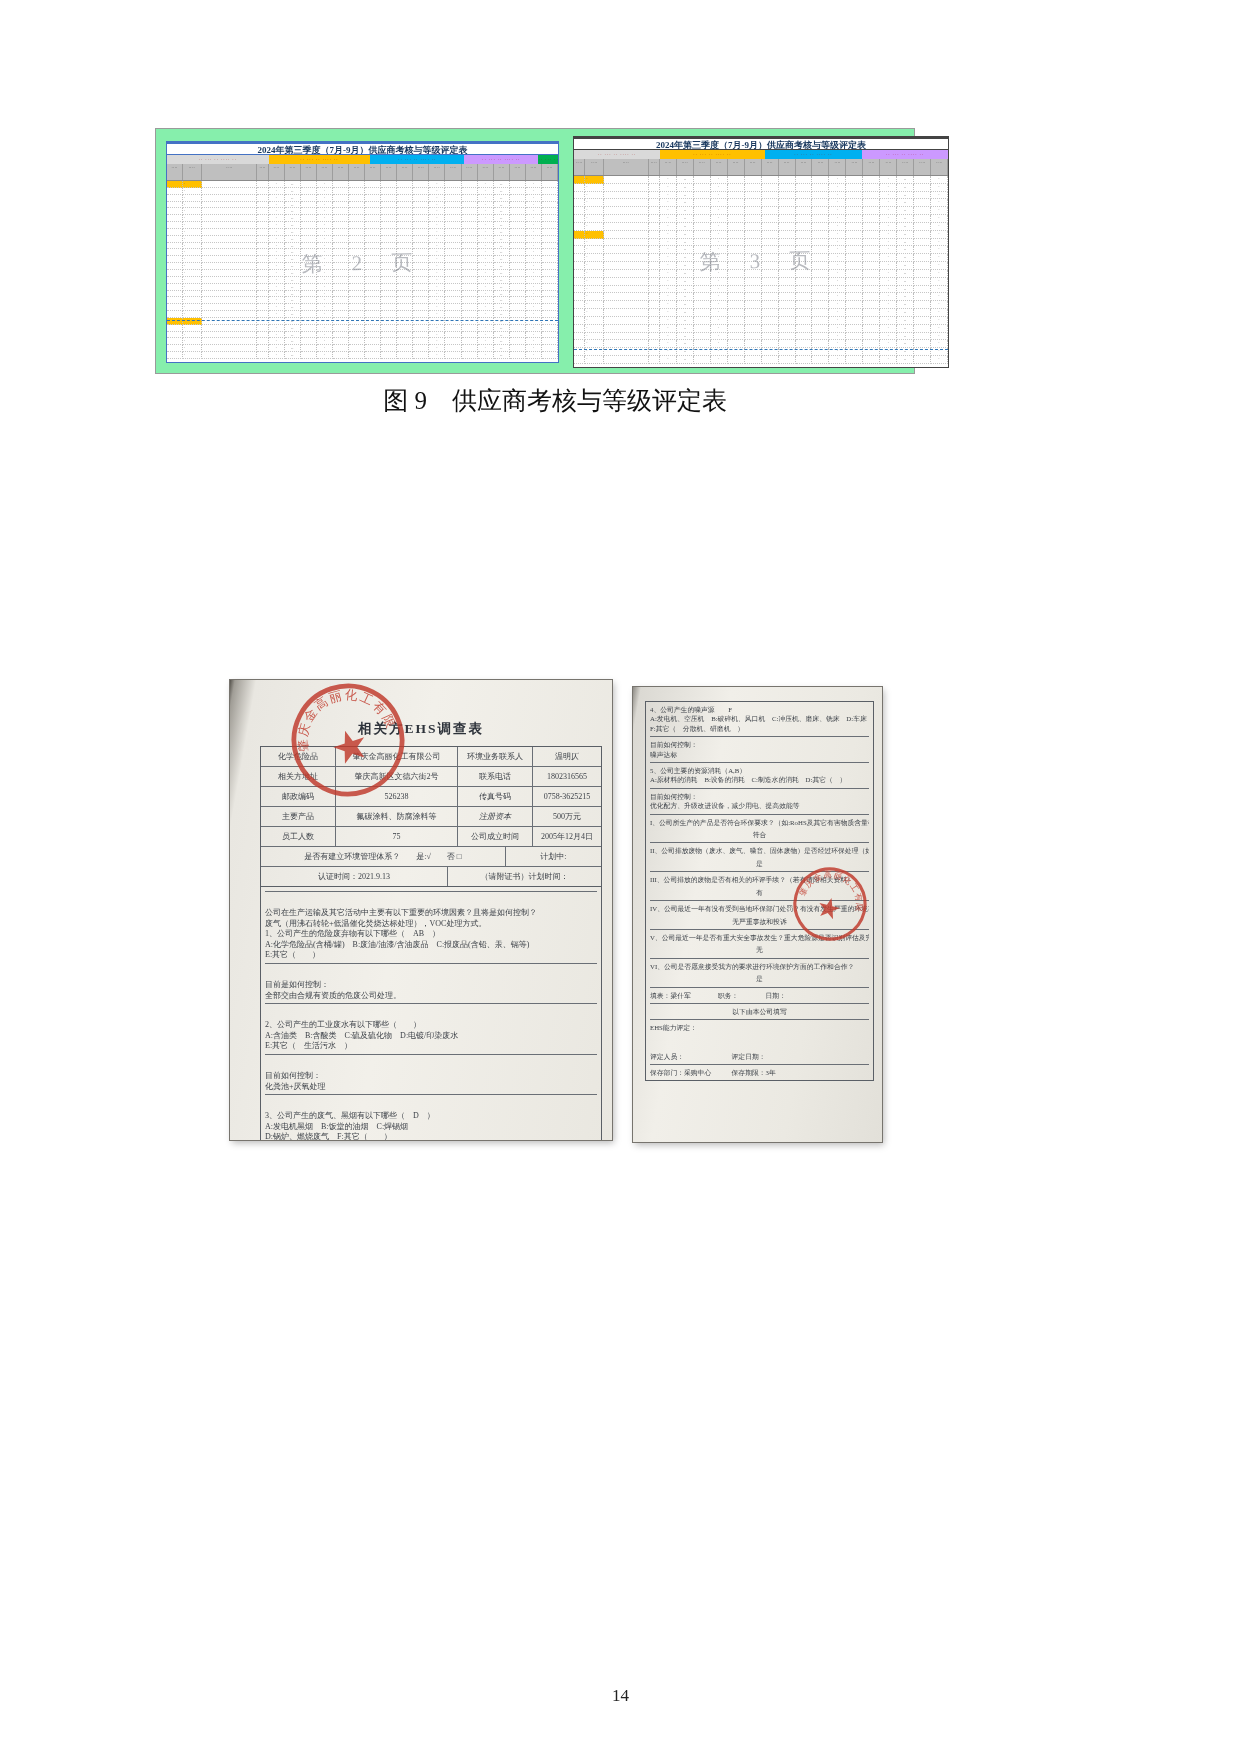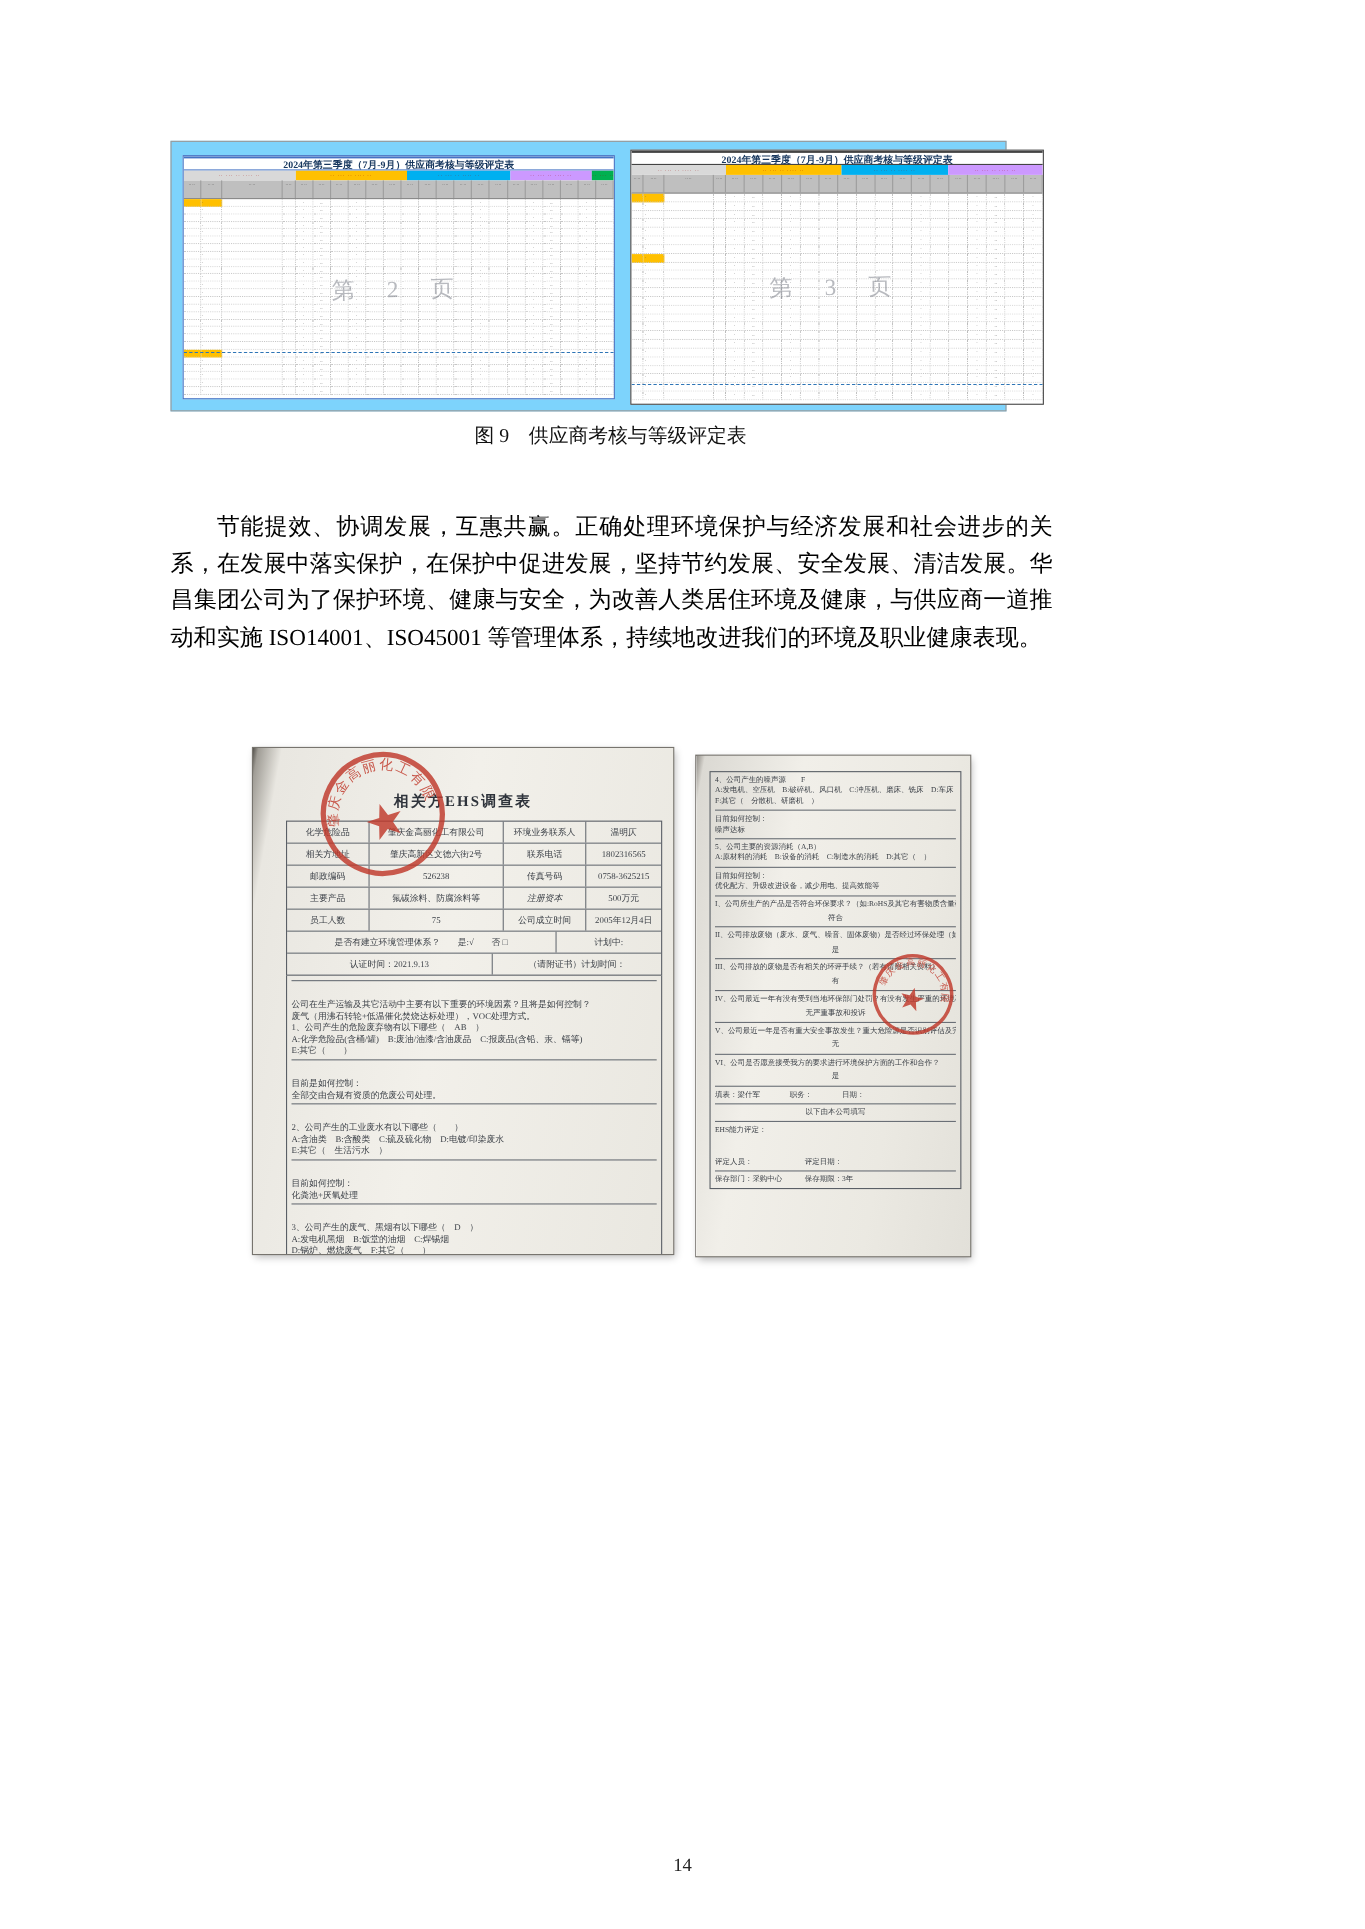--- a/index.html
+++ b/index.html
@@ -1,38 +1,38 @@
 <!DOCTYPE html>
 <html><head>
 <meta charset="utf-8">
 <style>
   html,body{margin:0;padding:0;background:#888;}
   .page{position:relative;width:1241px;height:1754px;background:#ffffff;margin:0 auto;overflow:hidden;
         font-family:"Liberation Serif", serif;color:#1a1a1a;}
   
-  .fig9-box{position:absolute;left:155px;top:128px;width:760px;height:246px;border:1px solid #9a9a9a;background:#7dd3fc;}
+  .fig9-box{position:absolute;left:155px;top:128px;width:760px;height:246px;border:1px solid #9a9a9a;background:#86efac;}
   .sheet{position:absolute;background:#fff;overflow:hidden;}
   .sheet-title{font-weight:bold;font-size:9px;line-height:13px;height:13px;text-align:center;color:#17375e;
                border-top:2px solid #4472c4;white-space:nowrap;overflow:hidden;}
   .bands{display:flex;height:9px;overflow:hidden;}
   .band{height:9px;line-height:9px;font-size:4px;text-align:center;overflow:hidden;white-space:nowrap;}
   .band::after{content:"·· ··· ·· ···· ··";color:rgba(160,0,0,.85);font-size:4px;letter-spacing:1px;}
   .hdr{display:grid;height:17px;background:#bfbfbf;border-bottom:1px solid #8a8a8a;}
   .hc{border-right:1px solid #9d9d9d;font-size:3.5px;line-height:4px;color:#333;overflow:hidden;text-align:center;padding-top:2px;}
   .sbody{position:relative;overflow:hidden;}
   .srow{display:grid;}
   .cell{border-right:1px dotted #bcbcbc;border-bottom:1px dotted #c6c6c6;font-size:4px;line-height:1.4;
         color:#4a4a4a;overflow:hidden;text-align:center;}
   .cell.lbl{text-align:left;padding-left:1px;}
   .cell.yellow{background:#ffc000;}
   .wm{position:absolute;left:50%;top:38%;transform:translateX(-50%) rotate(-1deg);font-size:21px;
       color:rgba(125,130,138,.55);letter-spacing:12px;white-space:nowrap;pointer-events:none;}
   .dashline{position:absolute;left:0;right:0;border-top:1.5px dashed #2e75b6;}
   
-  .caption{position:absolute;left:155px;width:800px;text-align:center;font-size:18px;color:#111;}
+  .caption{position:absolute;left:155px;width:800px;text-align:center;font-size:25px;color:#111;}
   .heading{position:absolute;left:155px;width:800px;font-family:"Liberation Sans",sans-serif;
            font-weight:bold;font-size:22px;color:#000;}
   .para{position:absolute;left:155px;width:802px;font-size:21px;line-height:33.5px;text-align:justify;
         text-indent:2em;color:#000;}
   .pageno{position:absolute;left:0;width:100%;text-align:center;font-size:17px;color:#222;}
   
   .photo{position:absolute;box-shadow:0 0 0 1px #77746e, 2px 3px 7px rgba(0,0,0,.28);overflow:hidden;}
   .photo-l{background:linear-gradient(100deg,#56534d 0px,#a09d96 5px,#e9e7e1 26px,#f2f0ea 45%,#e9e7e0 100%);}
   .photo-r{background:linear-gradient(100deg,#8f8c86 0px,#dbd9d3 8px,#f1efe9 30%,#ebe9e2 70%,#e2e0d9 100%);}
   .lf-title{margin-top:40px;text-align:center;font-weight:bold;font-size:13.5px;letter-spacing:2px;color:#2e333b;}
@@ -1306,21 +1306,20 @@
             <div class="cell" data-interactable="false"></div>
             <div class="cell" data-interactable="false">·</div>
           </div>
           <div class="wm" data-interactable="false">第 3 页</div>
           <div class="dashline" data-interactable="false" style="top: 92%;"></div>
         </div>
       </div>
   </div>
   <div class="caption" style="top:384px;" data-interactable="false">图 9　供应商考核与等级评定表</div>
 
-  <div class="para" style="top:462px;" data-interactable="false">节能提效、协调发展，互惠共赢。正确处理环境保护与经济发展和社会进步的关系，在发展中落实保护，在保护中促进发展，坚持节约发展、安全发展、清洁发展。华昌集团公司为了保护环境、健康与安全，为改善人类居住环境及健康，与供应商一道推动和实施 ISO14001、ISO45001 等管理体系，持续地改进我们的环境及职业健康表现。</div>
 
   <div class="photo photo-l" style="left:230px;top:680px;width:382px;height:460px;" data-interactable="false">
     <div class="lf-title" data-interactable="false">相关方EHS调查表</div>
     <div id="lfInfo" class="ftable" data-interactable="false">
         <div class="frow" data-interactable="false">
           <div class="fcell" data-interactable="false" style="width: 22%;">化学危险品</div>
           <div class="fcell" data-interactable="false" style="width: 36%;">肇庆金高丽化工有限公司</div>
           <div class="fcell" data-interactable="false" style="width: 22%;">环境业务联系人</div>
           <div class="fcell" data-interactable="false" style="width: 20%;">温明仄</div>
         </div>

